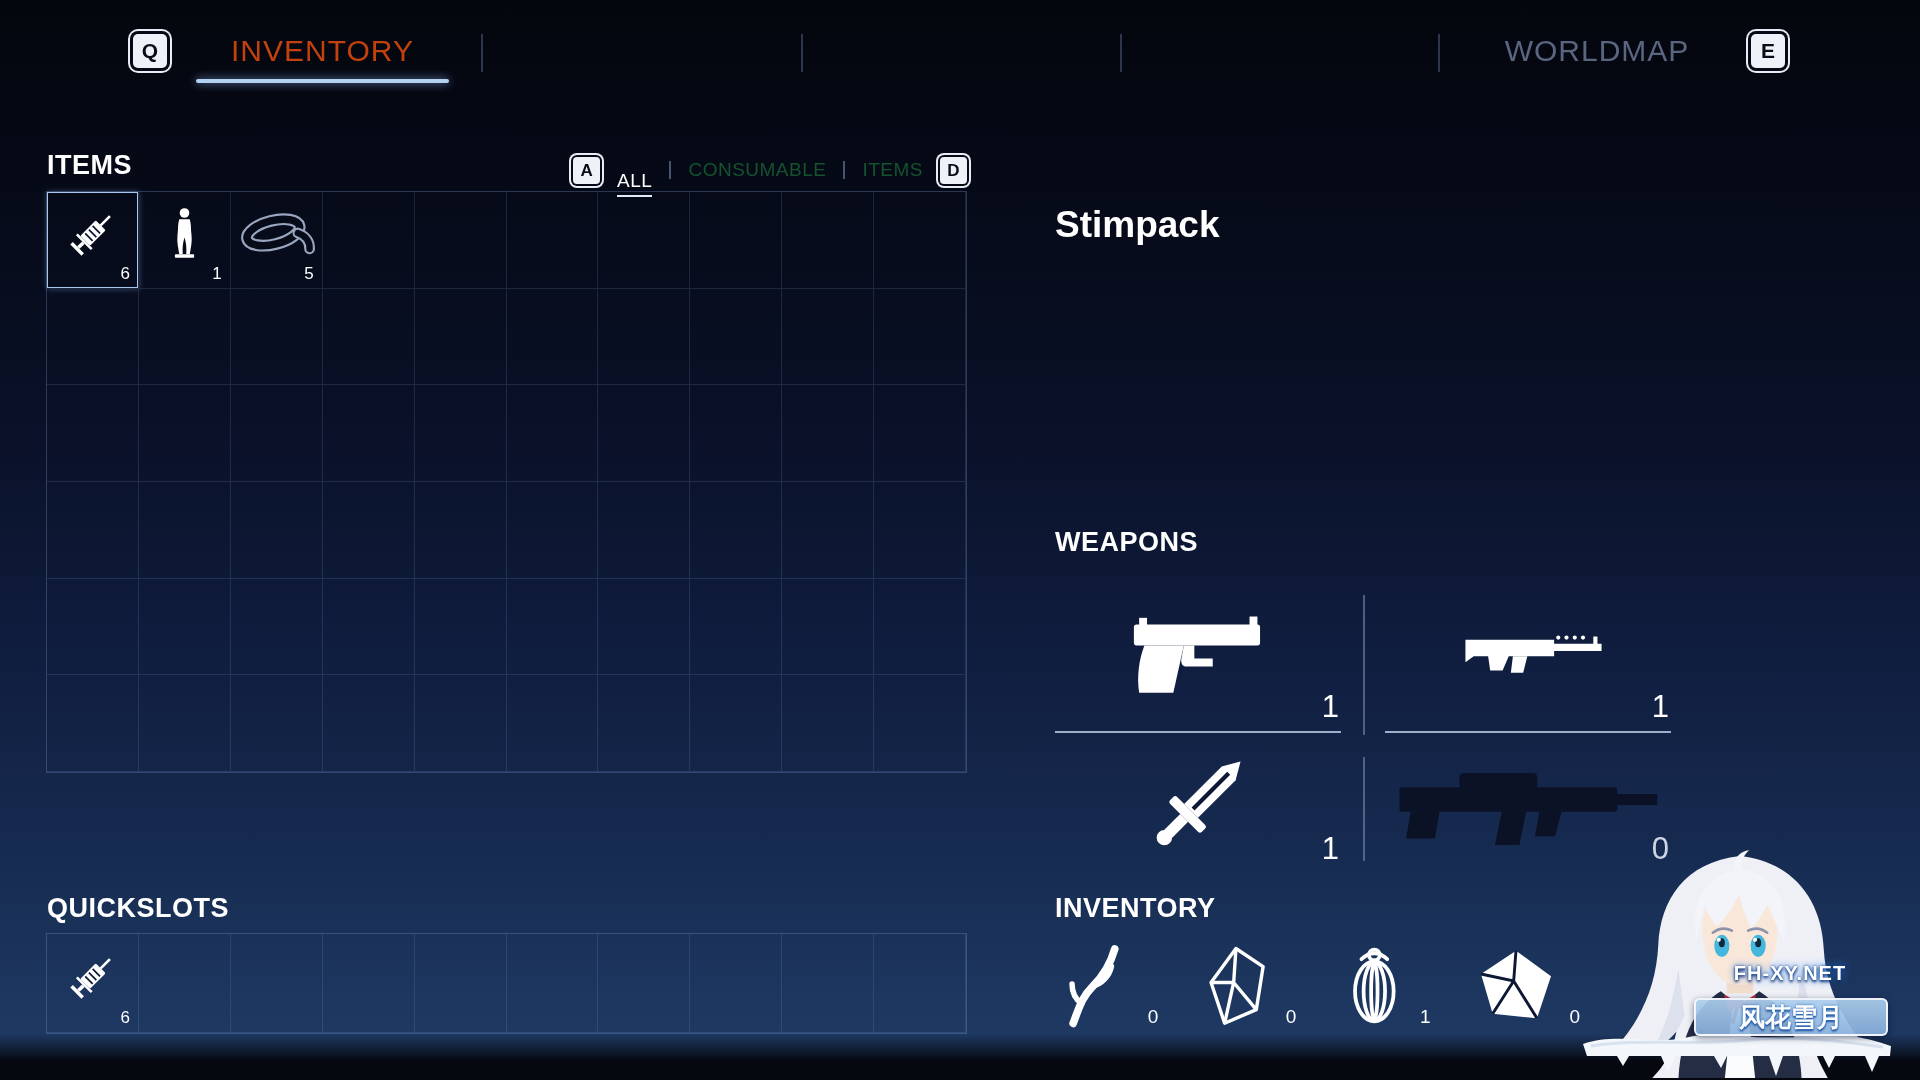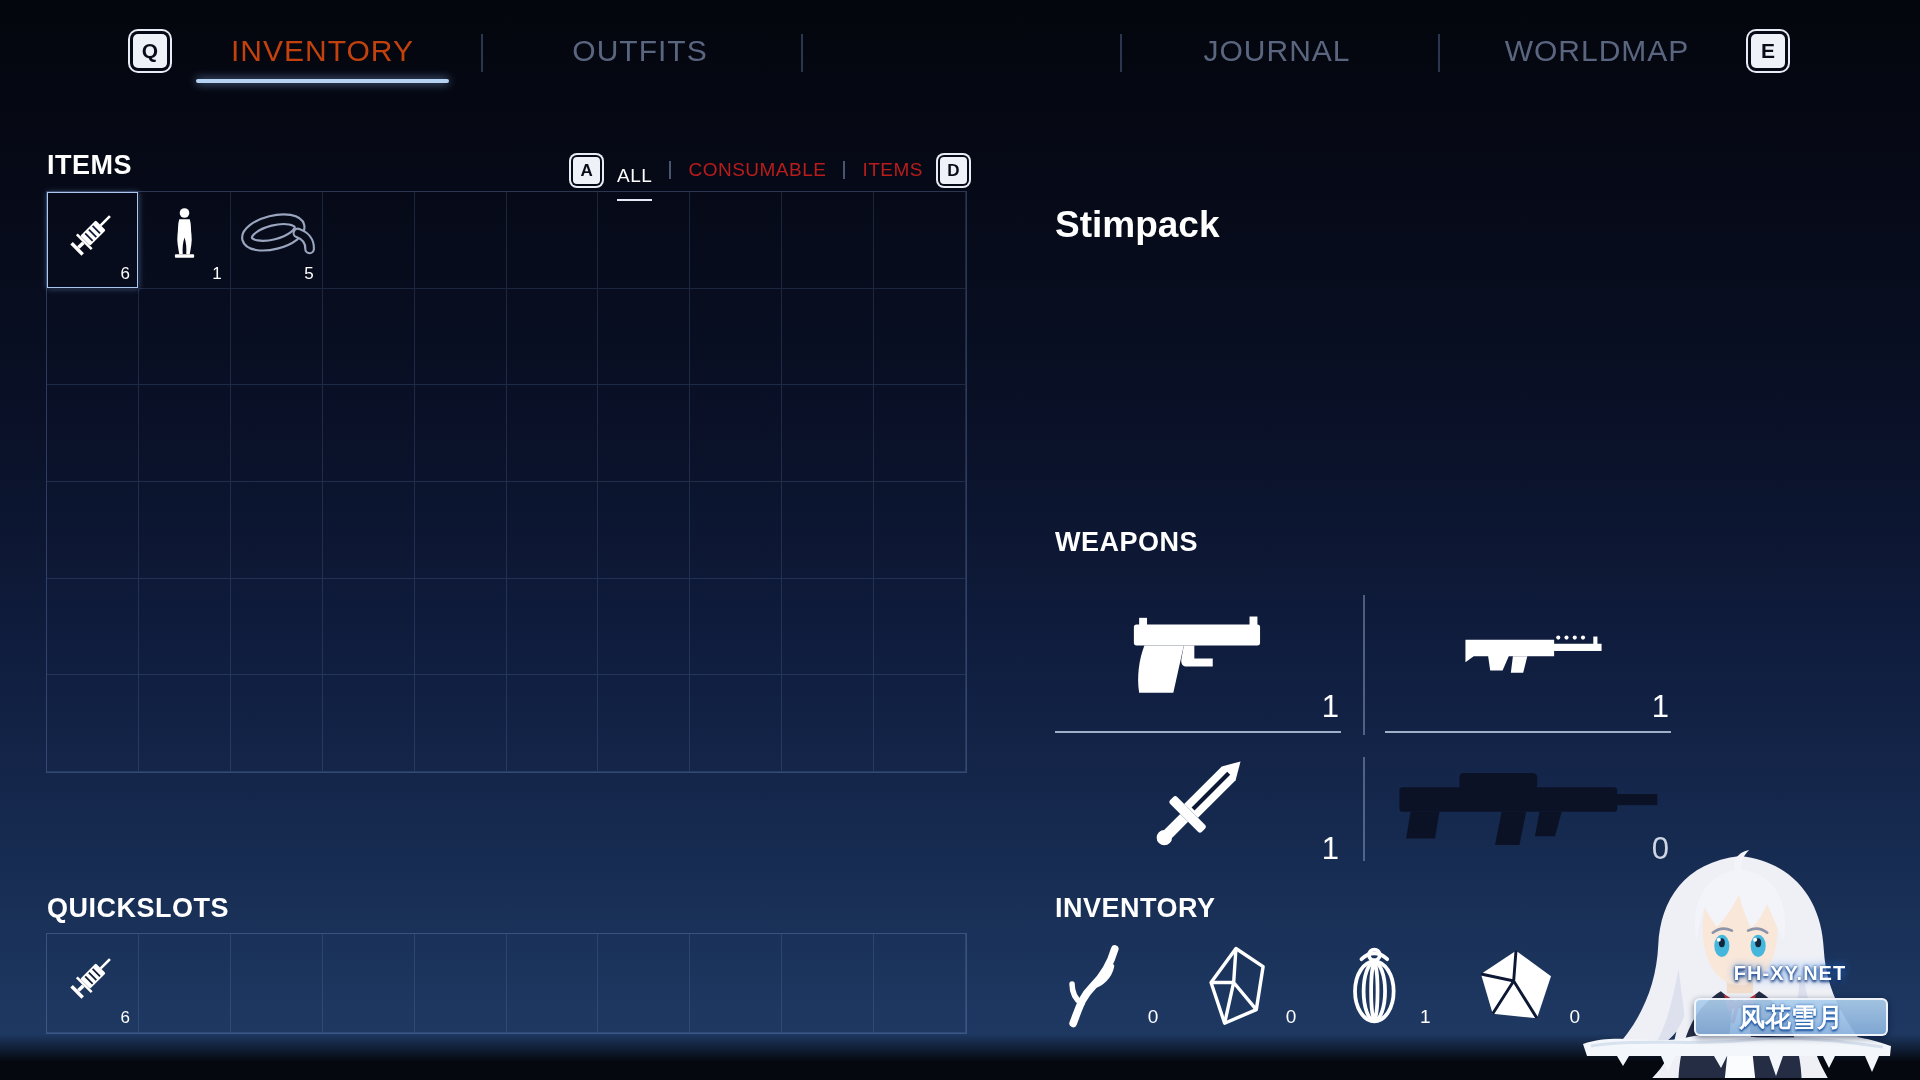--- a/index.html
+++ b/index.html
@@ -22,22 +22,22 @@
 
   
   .section-header { position:absolute; font-size:27px; font-weight:bold; letter-spacing:.5px; color:#fff; }
 
   
   .filter-bar { position:absolute; left:515px; top:153px; width:452px; height:34px;
                 display:flex; align-items:center; justify-content:flex-end; gap:17px; font-size:19px; }
   .key-sm { width:27px; height:27px; background:#eef2f8; color:#080c18; border-radius:4px;
             font-size:17px; font-weight:bold; text-align:center; line-height:27px;
             box-shadow:0 0 0 2px #060a16, 0 0 0 4px #e8edf5; }
-  .filter { color:#b91c1c; letter-spacing:.5px; cursor:pointer; }
-  .filter.active { color:#ffffff; border-bottom:2px solid #e6ecf6; padding-bottom:12px;margin-top:26px; }
+  .filter { color:#14532d; letter-spacing:.5px; cursor:pointer; }
+  .filter.active { color:#ffffff; border-bottom:2px solid #e6ecf6; padding-bottom:3px;margin-top:26px; }
   .fsep { width:2px; height:18px; background:#49546e; }
 
   
   .item-grid { position:absolute; display:grid; border:1px solid rgba(130,160,215,.30); }
   .items-grid { left:46px; top:191px; width:921px; height:582px;
                 grid-template-columns:repeat(10,1fr); grid-template-rows:repeat(6,1fr); }
   .quick-grid { left:46px; top:933px; width:921px; height:101px;
                 grid-template-columns:repeat(10,1fr); grid-template-rows:1fr; }
   .cell { position:relative; border-right:1px solid rgba(130,160,215,.18);
           border-bottom:1px solid rgba(130,160,215,.18); }
@@ -103,24 +103,22 @@
 
 <div class="screen">
 
   <nav class="top-nav">
     <span class="key" style="left:133px; top:6px;">Q</span>
     <div class="tab active" style="left:196px; width:253px;">
       <span>INVENTORY</span>
       <i class="tab-underline"></i>
     </div>
     <i class="vsep" style="left:481px;"></i>
-    <div class="tab" style="left:540px; width:200px;">OUTFITS</div>
     <i class="vsep" style="left:801px;"></i>
     <i class="vsep" style="left:1120px;"></i>
-    <div class="tab" style="left:1177px; width:200px;">JOURNAL</div>
     <i class="vsep" style="left:1438px;"></i>
     <div class="tab" style="left:1472px; width:250px;">WORLDMAP</div>
     <span class="key" style="left:1751px; top:6px;">E</span>
   </nav>
 
   <h2 class="section-header" style="left:47px; top:150px;">ITEMS</h2>
 
   <div class="filter-bar">
     <span class="key-sm">A</span>
     <span class="filter active">ALL</span>

